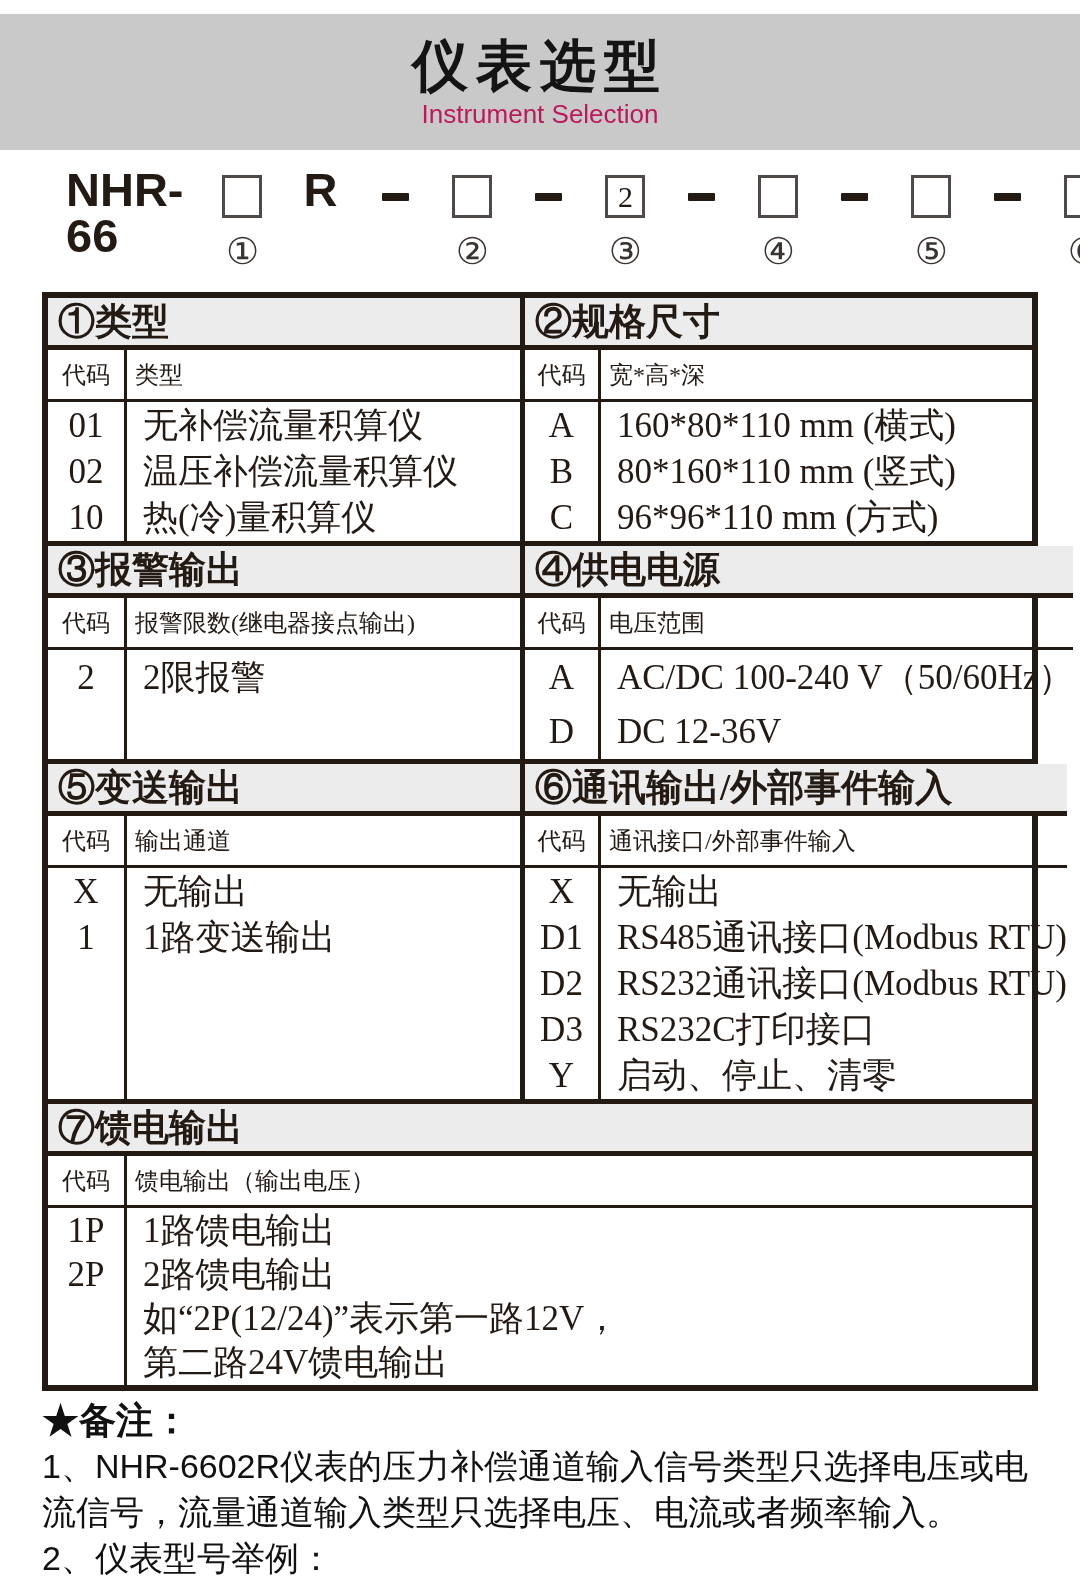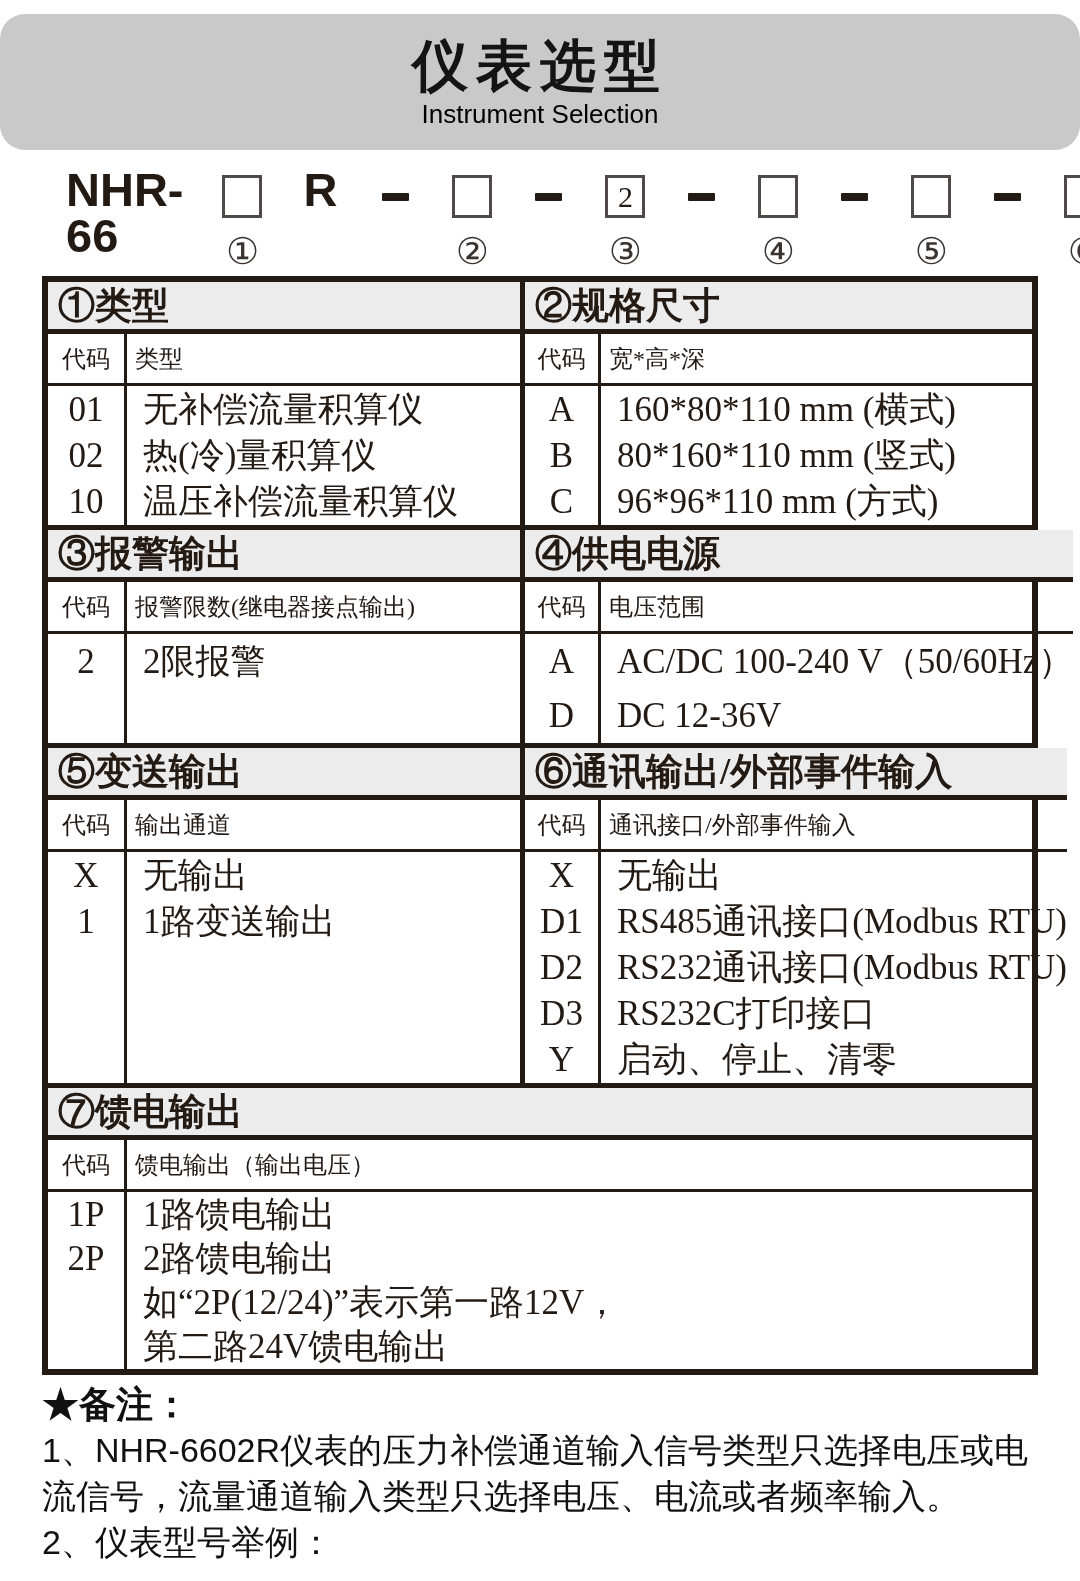--- a/index.html
+++ b/index.html
@@ -8,24 +8,24 @@
     background:#ffffff;
     overflow:hidden;
     box-sizing:border-box;
     padding-top:14px;
     font-family:"Liberation Sans", sans-serif;
     color:#1d1914;
   }
   
   .banner{
     height:136px;background:#c9c9c9;
-    display:flex;flex-direction:column;align-items:center;justify-content:center;border-radius:25px;
+    display:flex;flex-direction:column;align-items:center;justify-content:center;
   }
   .banner-title{font-size:56px;font-weight:bold;letter-spacing:8px;color:#141414;line-height:62px;}
-  .banner-sub{font-size:26px;color:#000000;line-height:30px;margin-top:2px;}
+  .banner-sub{font-size:26px;color:#be185d;line-height:30px;margin-top:2px;}
 
   
   .model-row{
     display:flex;align-items:flex-start;
     margin:17px 0 0 66px;
     gap:32px;
   }
   .model-prefix,.model-letter{
     font-size:47px;font-weight:bold;line-height:46px;color:#231a14;
     letter-spacing:0px;
@@ -43,21 +43,21 @@
     margin-top:14px;font-size:37px;line-height:40px;color:#3a332f;
     font-family:"Liberation Serif","DejaVu Serif",serif;
   }
   .dash{
     width:27px;height:8px;background:#231a14;border-radius:1px;
     margin:26px 11px 0 11px;flex:none;
   }
 
   
   .sel-table{
-    width:996px;margin:4px 0 0 42px;
+    width:996px;margin:20px 0 0 42px;
     border:6px solid #231a14;
     box-sizing:border-box;
     font-family:"Liberation Serif","DejaVu Serif",serif;
   }
   .section{display:flex;}
   .section + .section{border-top:5px solid #231a14;}
   .half{display:grid;grid-template-rows:52px 52px 1fr;}
   .half-left{width:472px;grid-template-columns:76px 1fr;}
   .half-right{width:512px;border-left:5px solid #231a14;grid-template-columns:73px 1fr;box-sizing:border-box;}
   .section-full{display:grid;grid-template-columns:76px 1fr;grid-template-rows:52px 52px 1fr;border-top:5px solid #231a14;}
@@ -147,22 +147,22 @@
       <div class="sec-header">①类型</div>
       <div class="sub code">代码</div>
       <div class="sub desc">类型</div>
       <div class="data code">
         <div class="line">01</div>
         <div class="line">02</div>
         <div class="line">10</div>
       </div>
       <div class="data desc">
         <div class="line">无补偿流量积算仪</div>
+        <div class="line">温压补偿流量积算仪</div>
         <div class="line">热(冷)量积算仪</div>
-        <div class="line">温压补偿流量积算仪</div>
       </div>
     </div>
     <div class="half half-right">
       <div class="sec-header">②规格尺寸</div>
       <div class="sub code">代码</div>
       <div class="sub desc">宽*高*深</div>
       <div class="data code">
         <div class="line">A</div>
         <div class="line">B</div>
         <div class="line">C</div>

